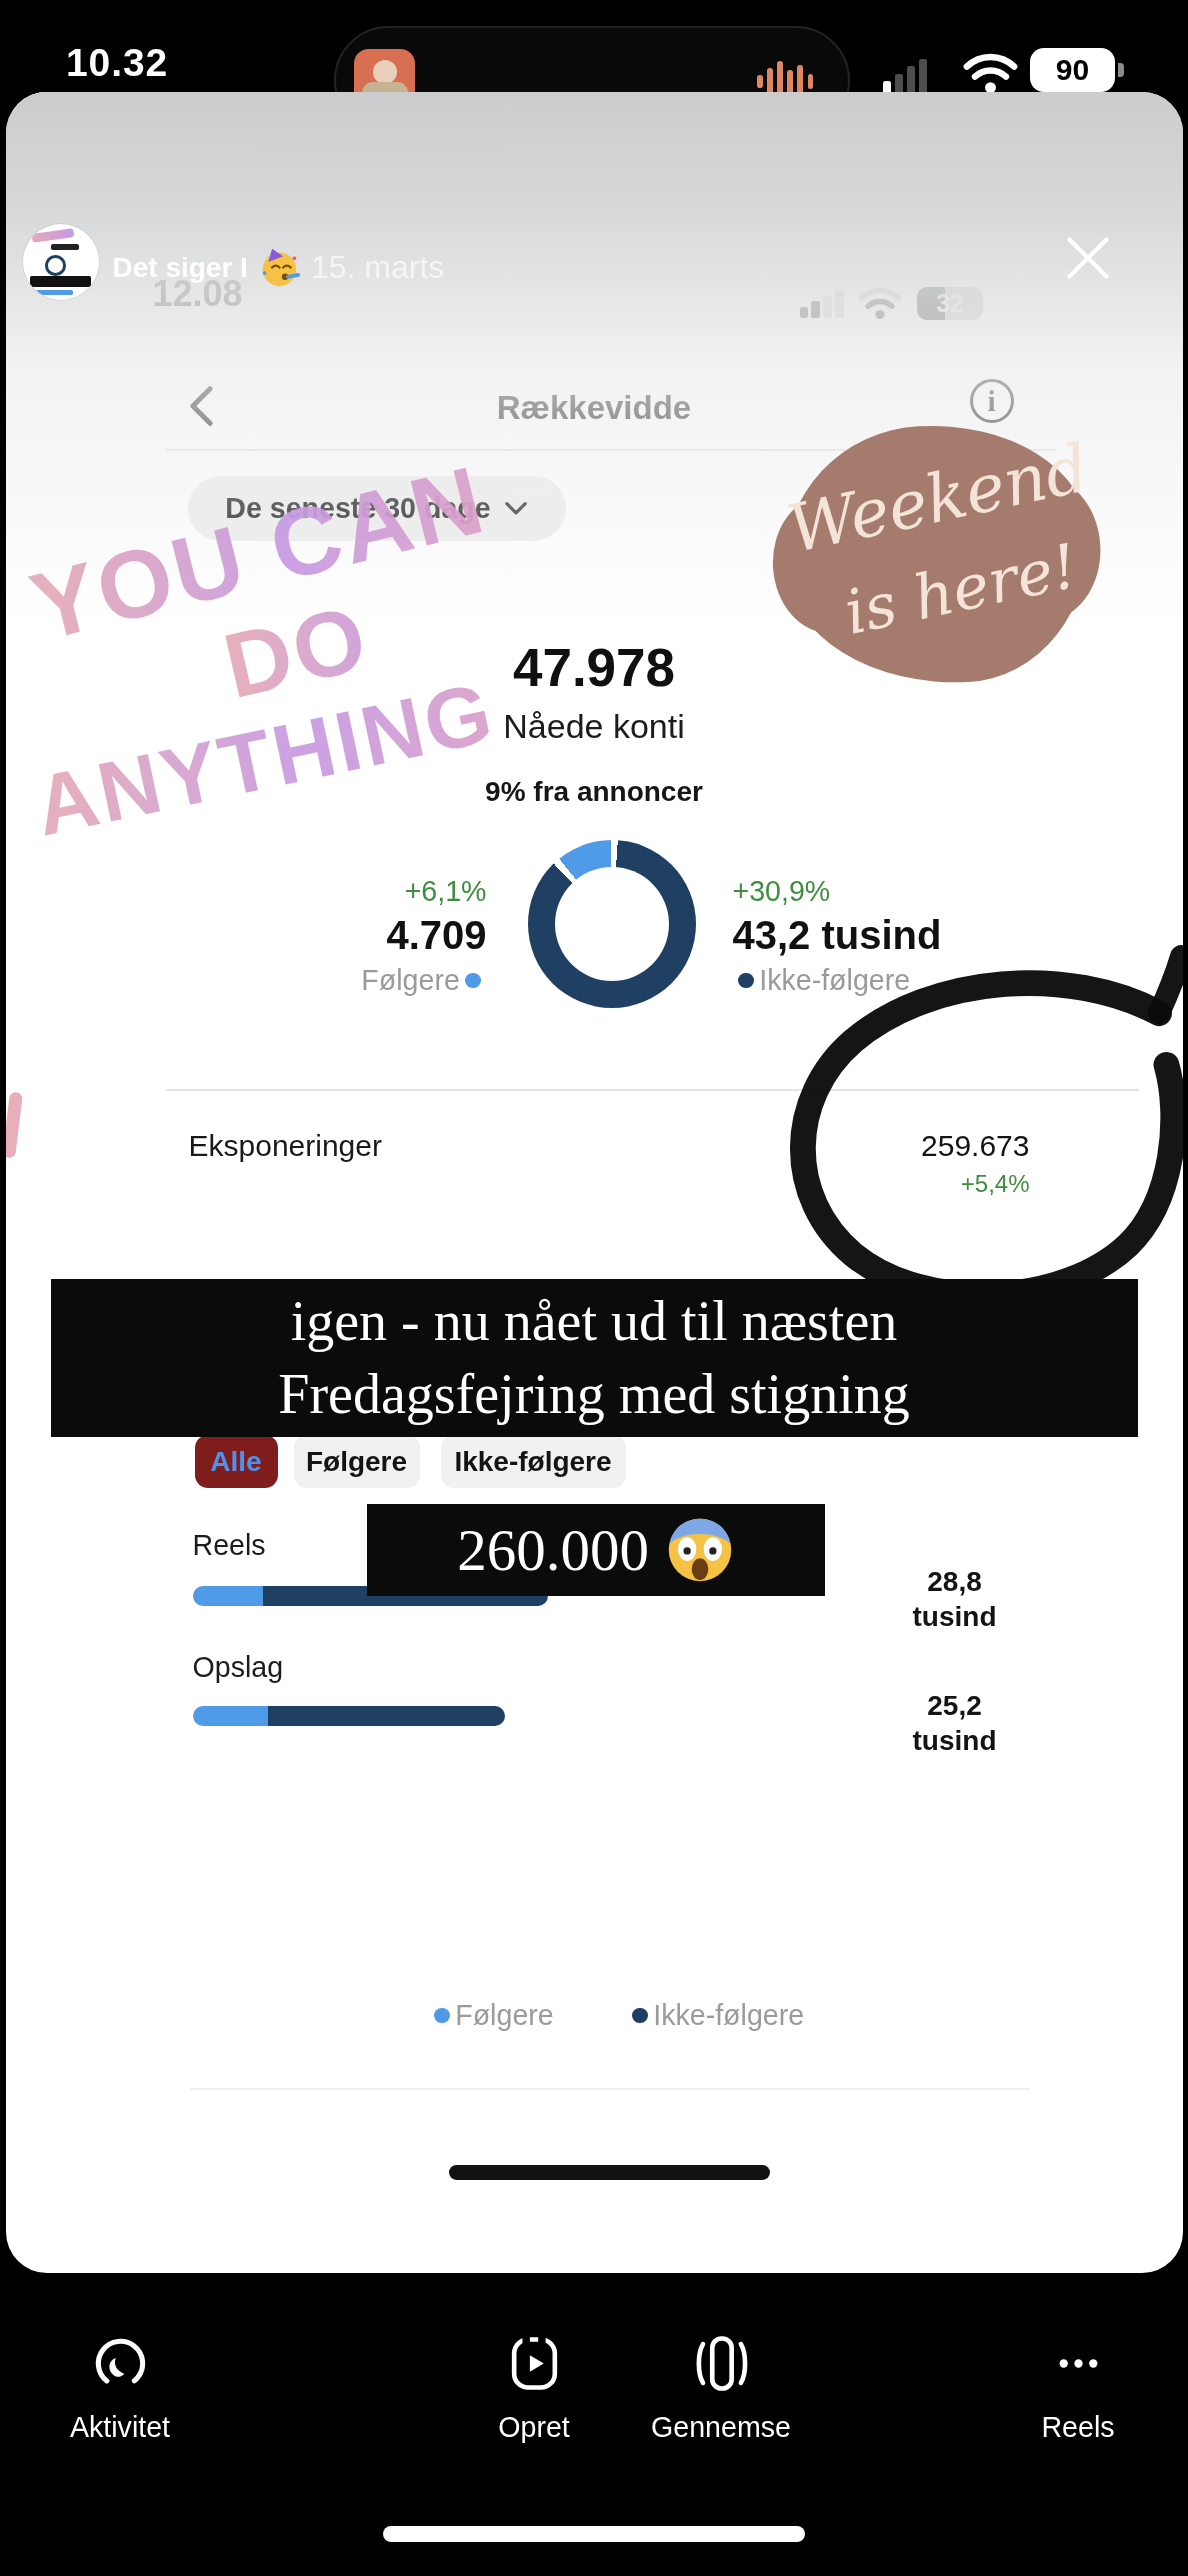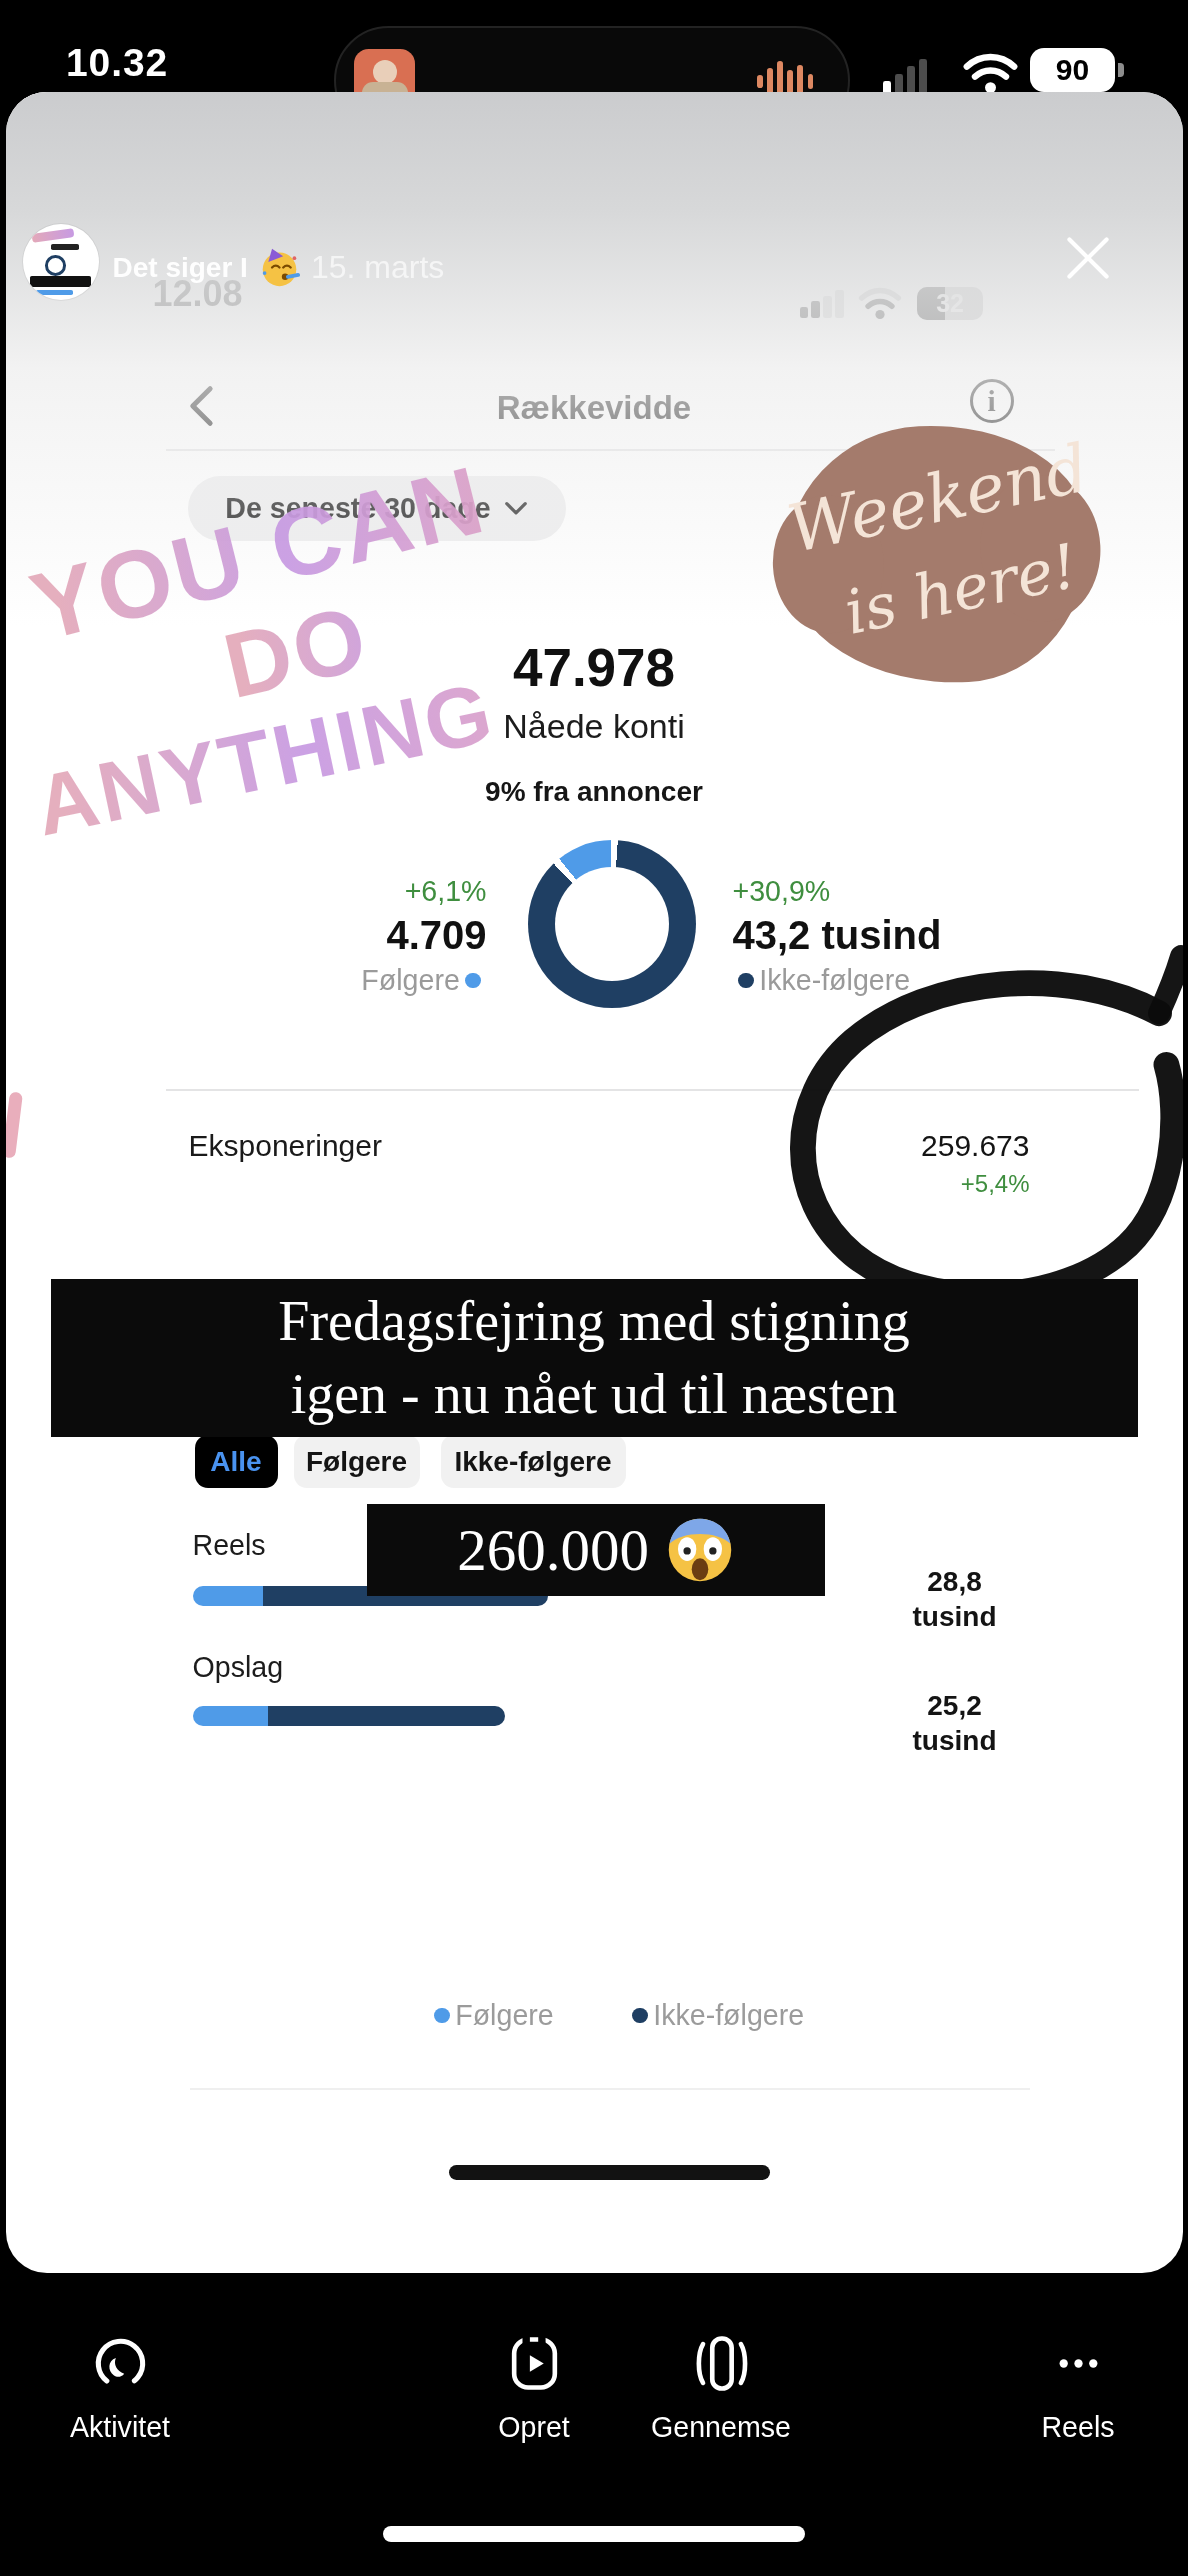--- a/index.html
+++ b/index.html
@@ -86,21 +86,21 @@
 
   .banner{background:#0b0b0b;color:#fff;font-family:"Liberation Serif",serif;z-index:8;
           display:flex;flex-direction:column;align-items:center;justify-content:center;text-align:center;}
   .banner1{left:45px;top:1187px;width:1087px;height:158px;font-size:56px;line-height:1.3;}
   .banner2{left:361px;top:1412px;width:458px;height:92px;flex-direction:row;gap:16.6px;font-size:59px;}
   .banner3{left:109px;top:1658px;width:962px;height:255px;font-size:56px;line-height:1.45;}
   .handle{text-decoration:underline;text-decoration-thickness:4.6px;text-underline-offset:9.2px;}
 
   .tab{position:absolute;top:1343px;height:53px;border-radius:13px;background:#f1f1f1;color:#141414;
        font-size:28px;font-weight:700;display:flex;align-items:center;justify-content:center;}
-  .tab-alle{left:189px;width:83px;background:#000000;color:#4a93f0;}
+  .tab-alle{left:189px;width:83px;background:#7f1d1d;color:#4a93f0;}
   .tab-flg{left:288px;width:126px;}
   .tab-ikke{left:435px;width:185px;}
 
   .row-lbl{font-size:28.6px;color:#1c1c1c;}
   .bar{position:absolute;height:20px;display:flex;}
   .bar .b-light{background:#4f9be8;border-radius:10px 0 0 10px;}
   .bar .b-dark{background:#1f3f63;border-radius:0 10px 10px 0;}
   .row-val{position:absolute;width:166px;text-align:center;font-size:28px;font-weight:700;color:#141414;line-height:1.25;}
 
   .legend{top:1907px;color:#9b9b9b;font-size:28.6px;z-index:7;}
@@ -252,22 +252,22 @@
     <div class="abs legend" style="left:423px">
       <span class="dot dot-blue"></span><span>Følgere</span>
     </div>
     <div class="abs legend" style="left:621px">
       <span class="dot dot-navy"></span><span>Ikke-følgere</span>
     </div>
     <div class="abs div div3"></div>
     <div class="abs in-home"></div>
 
     <div class="abs banner banner1">
+      <div>igen - nu nået ud til næsten</div>
       <div>Fredagsfejring med stigning</div>
-      <div>igen - nu nået ud til næsten</div>
     </div>
     <div class="abs banner banner2">
       <span>260.000</span>
       <svg width="68" height="68" viewBox="0 0 74 74">
         <circle cx="37" cy="37" r="34" fill="#f5c244"></circle>
         <path d="M4 30 C8 10 24 3 37 3 C50 3 66 10 70 30 C56 16 18 16 4 30 Z" fill="#7ea7e8"></path>
         <ellipse cx="23" cy="36" rx="10" ry="13" fill="#fff"></ellipse>
           <ellipse cx="51" cy="36" rx="10" ry="13" fill="#fff"></ellipse>
         <circle cx="23" cy="38" r="4" fill="#222"></circle>
           <circle cx="51" cy="38" r="4" fill="#222"></circle>

